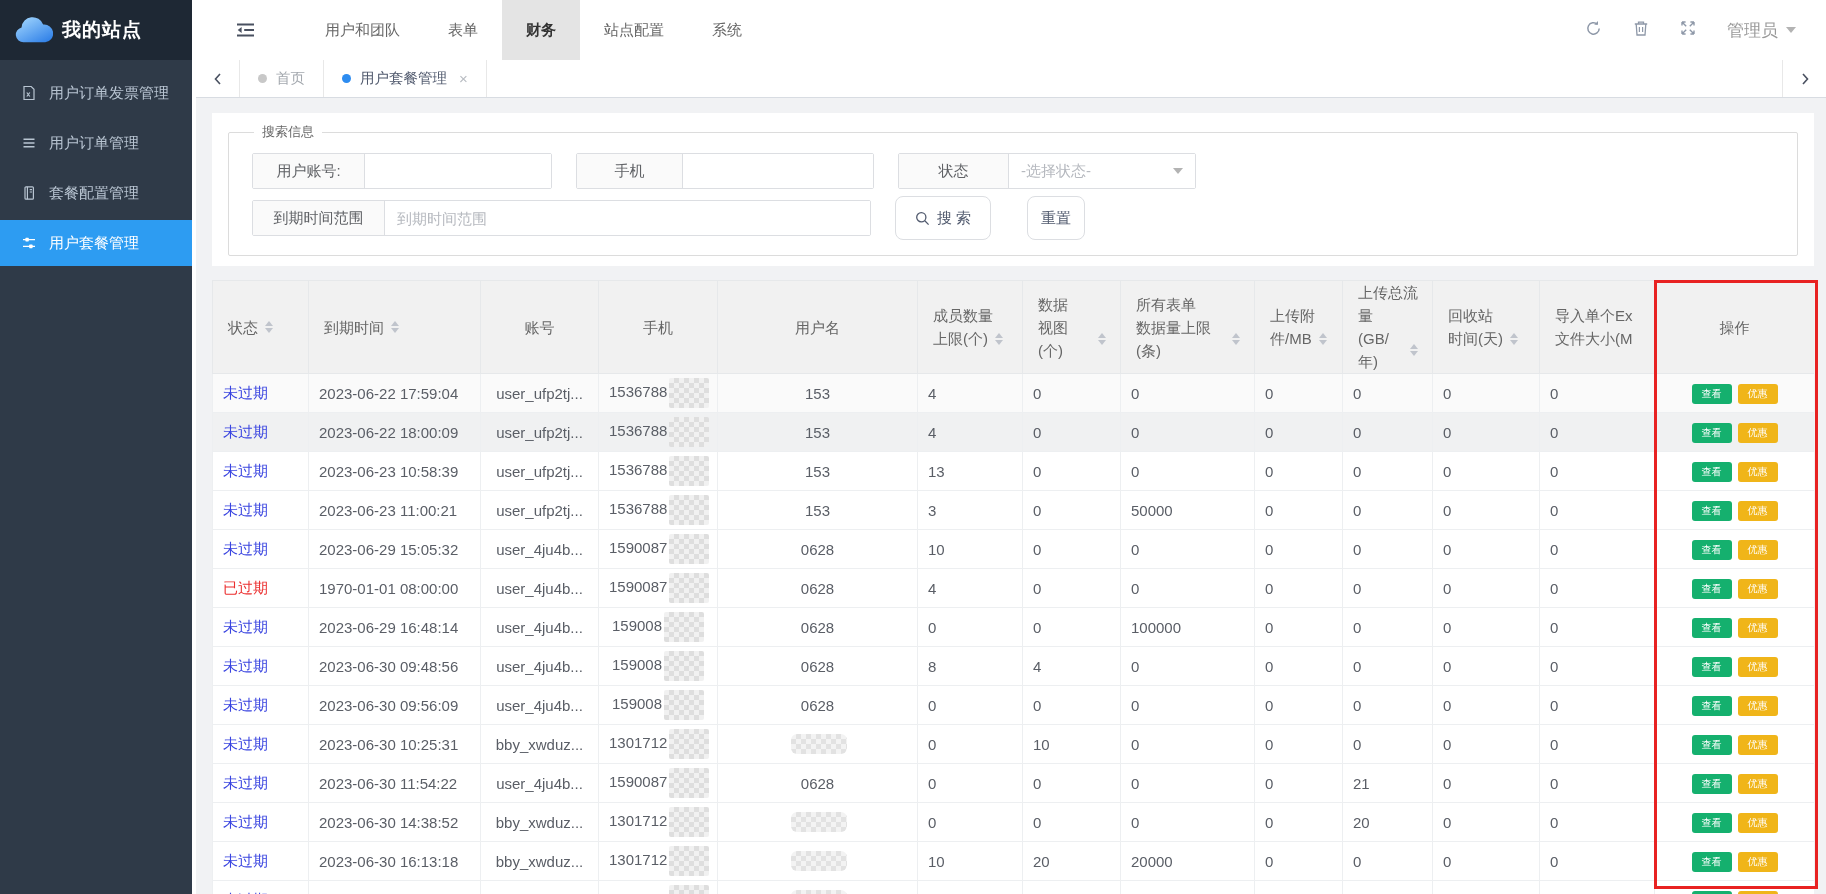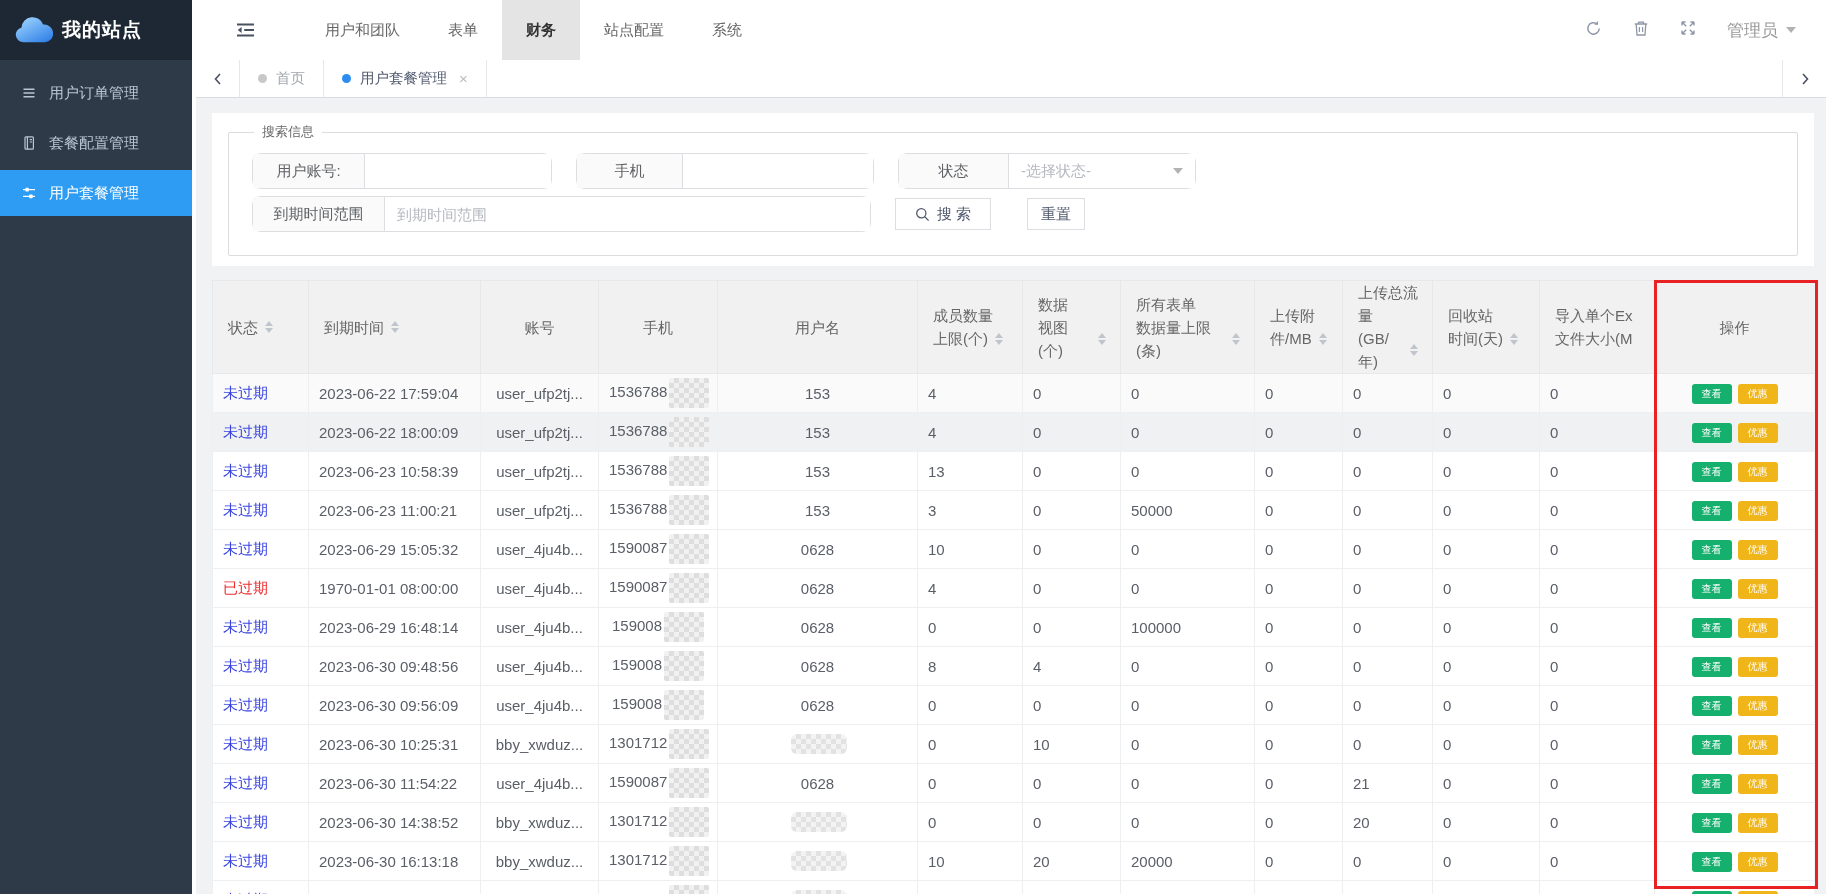--- a/index.html
+++ b/index.html
@@ -39,30 +39,30 @@
   .tab.active .dot{background:#2d8cf0}
   .tab .close{color:#b8bcc2;font-size:15px;margin-left:3px}
 
   
   .main{position:absolute;left:196px;right:0;top:98px;bottom:0;background:#f1f2f4}
   .panel{position:absolute;left:16px;top:15px;width:1602px;height:153px;background:#fff}
   fieldset.searchset{position:absolute;left:16px;right:16px;top:10px;bottom:10px;border:1px solid #dcdcdc;border-radius:2px;padding:0 23px}
   legend{font-size:13px;color:#666;padding:0 8px;margin-left:2px}
   .form-row{display:flex;align-items:center;margin-top:12px}
   .form-row.row2{margin-top:7px}
-  .fgroup{display:flex;height:36px;border:1px solid #dcdee2;border-radius:9px;background:#fff}
+  .fgroup{display:flex;height:36px;border:1px solid #dcdee2;border-radius:2px;background:#fff}
   .flabel{background:#fafafa;border-right:1px solid #dcdee2;display:flex;align-items:center;justify-content:center;color:#606266;font-size:15px;white-space:nowrap}
   .fin{border:none;outline:none;font-size:15px;padding:0 12px;color:#333;background:#fff}
   .fin::placeholder{color:#b6b9bf}
   .g-account .flabel{width:112px}.g-account .fin{width:186px}
   .g-phone{margin-left:24px}.g-phone .flabel{width:106px}.g-phone .fin{width:190px}
   .g-status{margin-left:24px}.g-status .flabel{width:110px}
   .fselect{display:flex;align-items:center;justify-content:space-between;width:186px;padding:0 12px;color:#b6b9bf;font-size:15px;cursor:pointer;background:#fff}
   .g-date .flabel{width:132px}.g-date .fin{width:485px}
-  .btn{height:32px;border:1px solid #dcdee2;border-radius:0;background:#fff;color:#515a6e;font-size:15px;display:inline-flex;align-items:center;justify-content:center;gap:7px;cursor:pointer}
+  .btn{height:44px;border:1px solid #dcdee2;border-radius:8px;background:#fff;color:#515a6e;font-size:15px;display:inline-flex;align-items:center;justify-content:center;gap:7px;cursor:pointer}
   .btn.search{width:96px;margin-left:24px}
   .btn.reset{width:58px;margin-left:36px}
 
   
   .table-wrap{position:absolute;left:16px;top:182px;width:1602px;bottom:0;background:#fff;overflow:hidden}
   table{width:1602px;border-collapse:collapse;table-layout:fixed}
   th{background:#f1f1f1;font-weight:normal;color:#666;font-size:15px;height:64px;border:1px solid #e6e8ea;padding:0 14px;line-height:23px}
   td{height:39px;border:1px solid #edeff1;font-size:15px;color:#5a5e66;padding:0 10px;white-space:nowrap;overflow:hidden}
   .al{text-align:left}.ac{text-align:center}
   th.al{padding-left:15px}
@@ -103,20 +103,29 @@
                 <stop offset="0" stop-color="#a8dbff"></stop>
                 <stop offset="1" stop-color="#3282e8"></stop>
               </linearGradient>
             </defs>
             <path fill="url(#cg)" d="M39 31H12.5A9.3 9.3 0 0 1 10 12.7 13.6 13.6 0 0 1 36.4 9.3 10.9 10.9 0 0 1 39 31z"></path>
           </svg>
         </span>
       <span class="logo-title">我的站点</span>
     </div>
     <nav class="menu" id="side-menu">
+        <div class="menu-item">
+          <span class="icn">
+            <svg width="16" height="16" viewBox="0 0 16 16">
+              <path d="M3 1.5h7.2L13 4.3V14.5H3z" fill="none" stroke="currentColor" stroke-width="1.2"></path>
+              <path d="M5.8 7.5l3 4m0-4l-3 4" stroke="currentColor" stroke-width="1.2"></path>
+            </svg>
+          </span>
+          <span class="mlabel">用户订单发票管理</span>
+        </div>
         <div class="menu-item">
           <span class="icn">
             <svg width="16" height="16" viewBox="0 0 16 16">
               <path d="M2.5 4.2h11M2.5 8h11M2.5 11.8h11" stroke="currentColor" stroke-width="1.6"></path>
             </svg>
           </span>
           <span class="mlabel">用户订单管理</span>
         </div>
         <div class="menu-item">
           <span class="icn">

